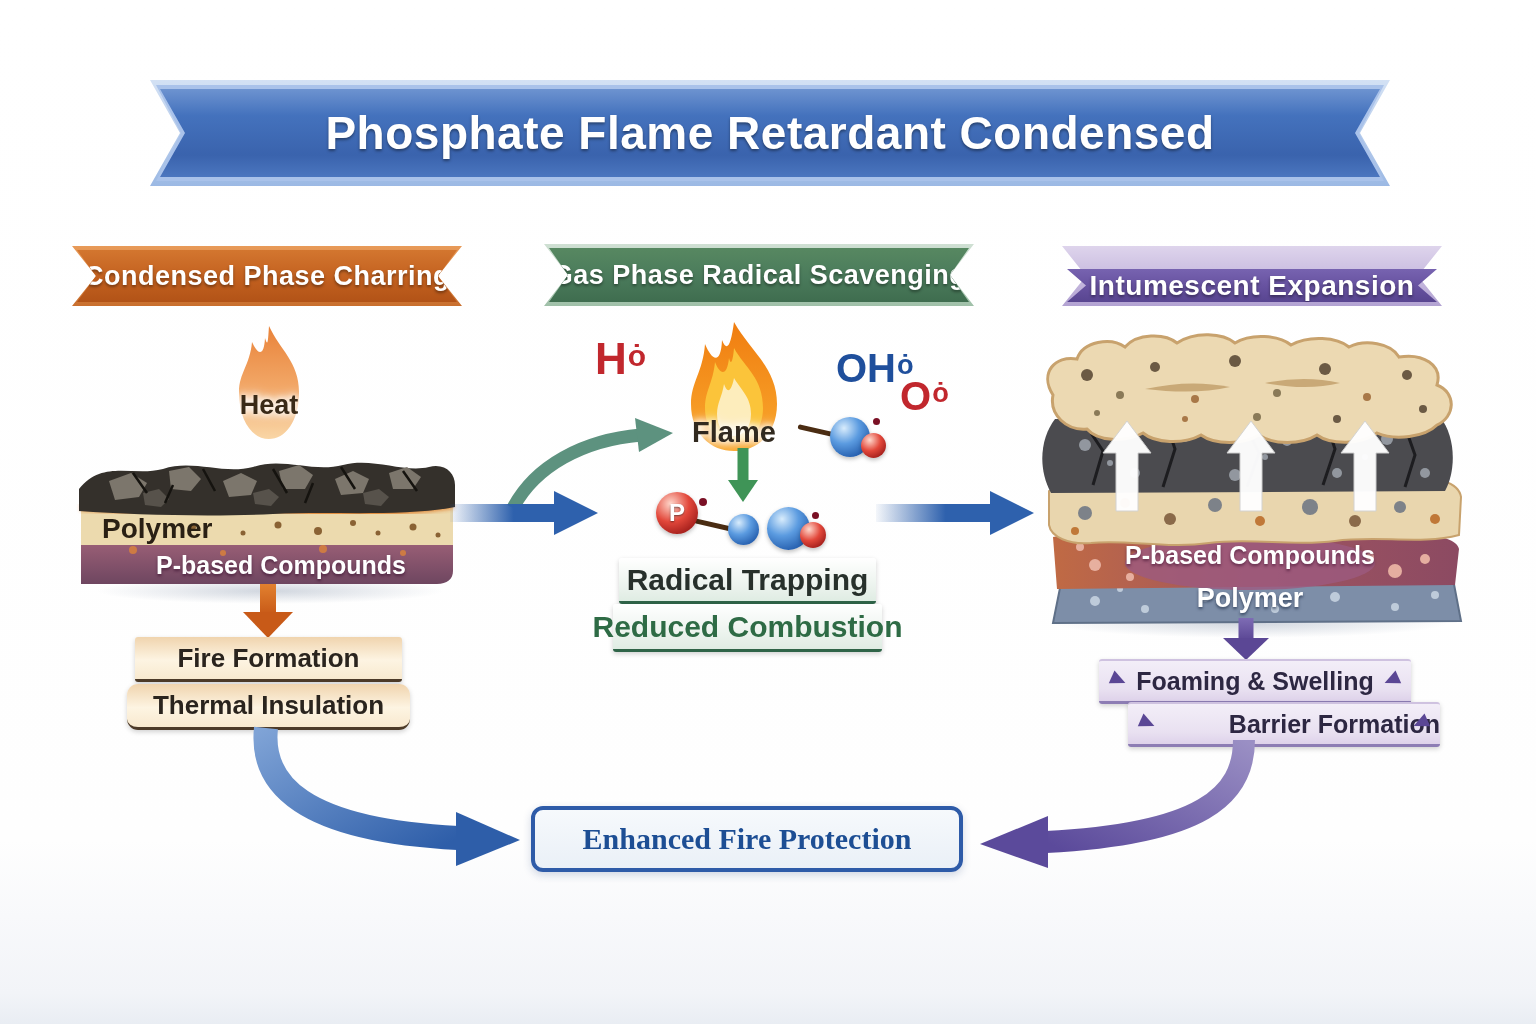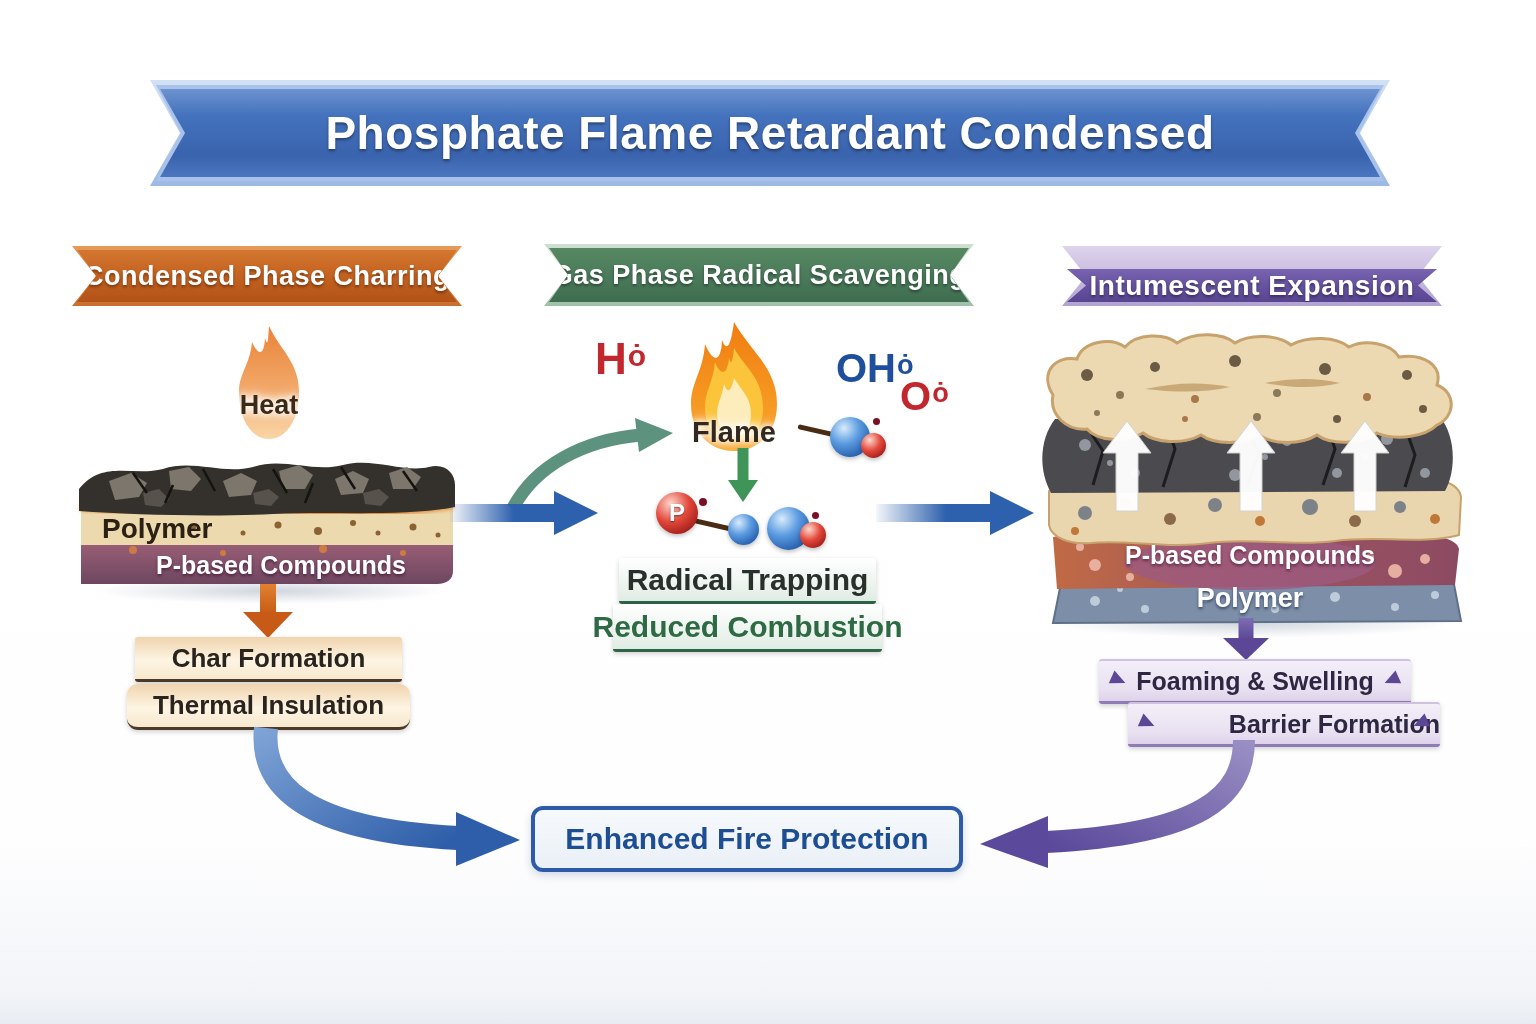--- a/index.html
+++ b/index.html
@@ -72,21 +72,21 @@
 
   
   .layer-lbl{position:absolute;font-weight:bold;white-space:nowrap;}
   .flame-lbl{position:absolute;font-weight:bold;color:#31291f;text-align:center;
     text-shadow:0 0 6px #fff,0 0 10px #fff,0 0 14px rgba(255,255,255,.9);}
 
   
   .outcome{position:absolute;display:flex;align-items:center;justify-content:center;
     border:4px solid #2e5ba8;border-radius:12px;
     background:linear-gradient(180deg,#f6f9fc 0%,#eaf0f7 100%);
-    box-shadow:0 3px 8px rgba(30,60,120,.2);}
+    box-shadow:0 3px 8px rgba(30,60,120,.2);font-family:Liberation Serif, serif;}
   .outcome .lbl{color:#1d4e94;font-weight:bold;font-size:30px;white-space:nowrap;}
 
   .shadow-ellipse{position:absolute;border-radius:50%;background:radial-gradient(ellipse at center,rgba(90,110,140,.28),rgba(90,110,140,0) 70%);}
 </style>
 </head>
 <body>
 
 <div class="stage">
 
   <div class="ribbon" style="left:150px;top:80px;width:1240px;height:106px;">
@@ -185,21 +185,21 @@
   </svg>
   <div class="layer-lbl" style="left:102px;top:513px;font-size:28px;color:#2a2014;">Polymer</div>
   <div class="layer-lbl" style="left:150px;top:551px;width:262px;text-align:center;font-size:25px;color:#fff;text-shadow:0 2px 3px rgba(60,20,50,.7);">P-based Compounds</div>
 
   <div class="down-arrow oa" style="left:242px;top:584px;width:52px;height:54px;">
     <div class="shaft"></div>
       <div class="head"></div>
   </div>
 
   <div class="stepbox cream" style="left:135px;top:637px;width:267px;height:42px;">
-    <span class="lbl">Char Formation</span>
+    <span class="lbl">Fire Formation</span>
   </div>
   <div class="stepbox cream" style="left:127px;top:684px;width:283px;height:43px;border-radius:11px;">
     <span class="lbl">Thermal Insulation</span>
   </div>
 
   <svg class="abs" style="left:240px;top:726px;" width="292" height="142" viewBox="0 0 292 142">
     <defs>
       <linearGradient id="bcurve" x1="0" y1="0" x2="1" y2="1">
         <stop offset="0" stop-color="#7fa3d6"></stop>
           <stop offset="1" stop-color="#2e5ea9"></stop>

